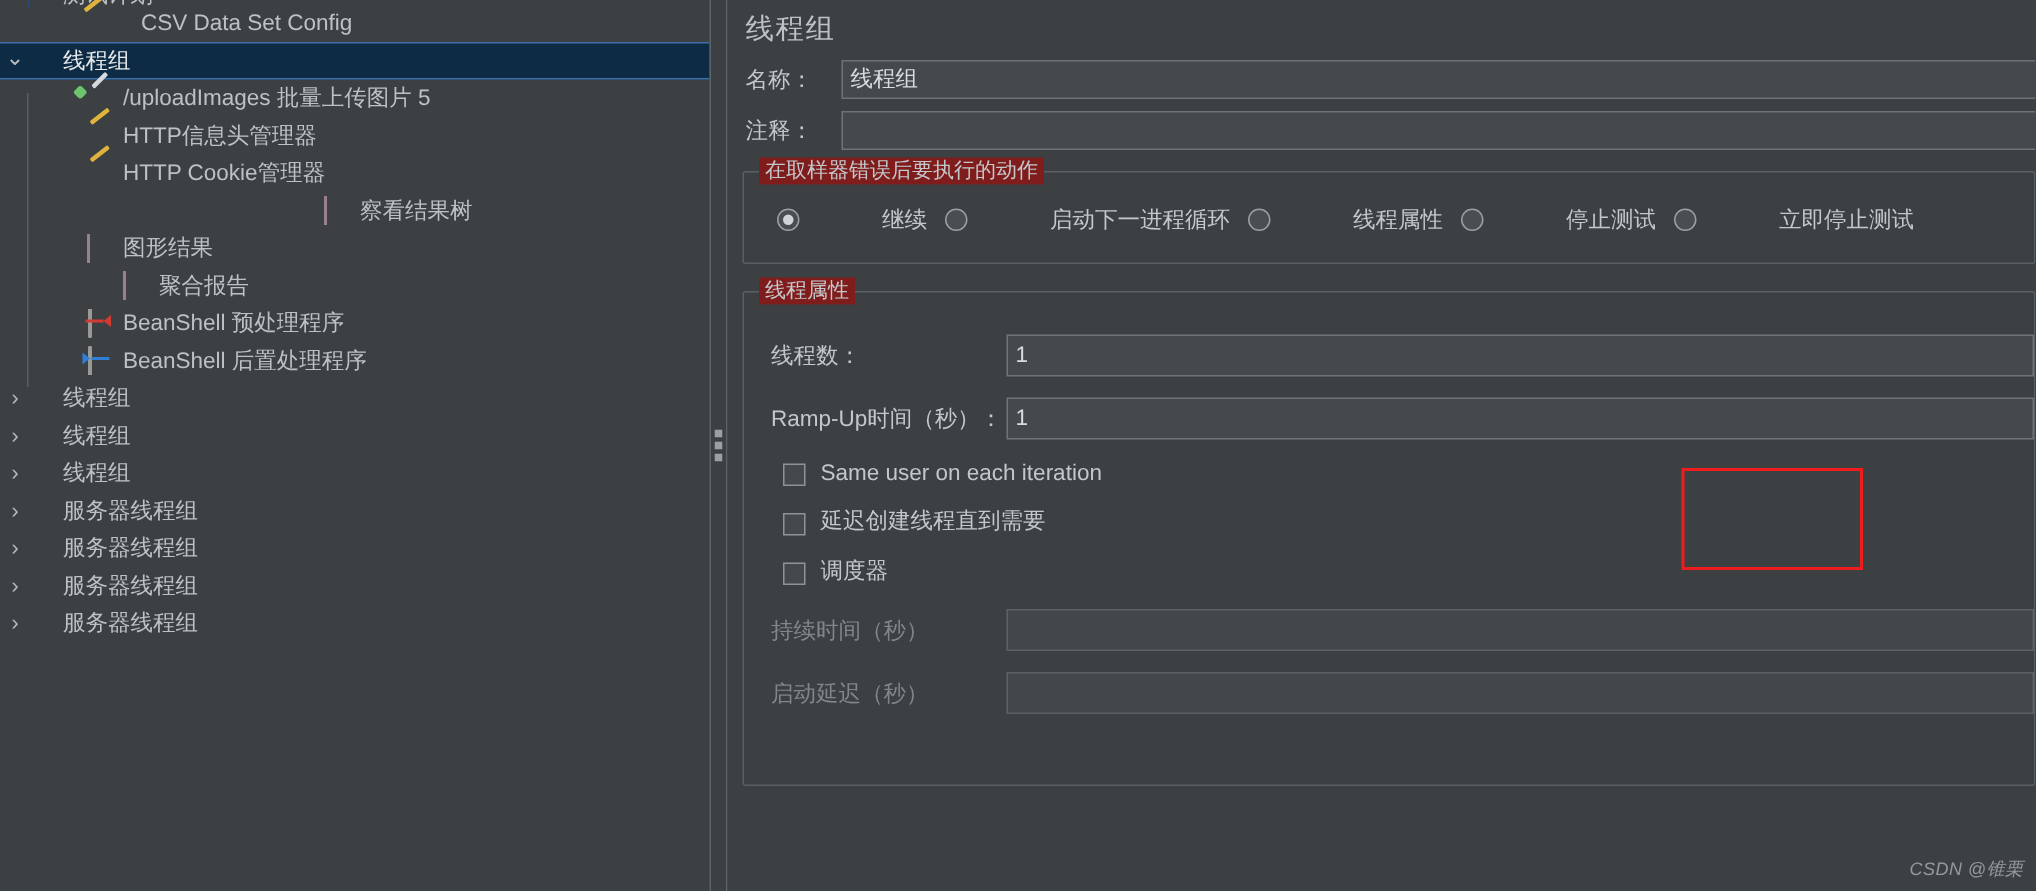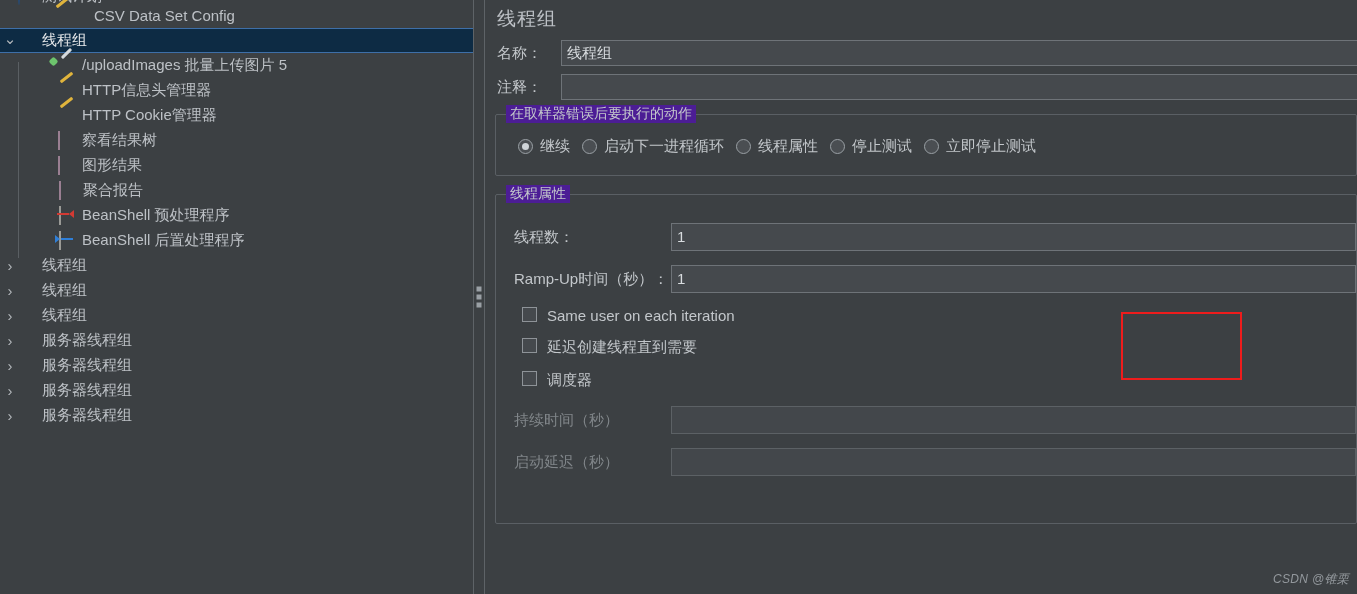--- a/index.html
+++ b/index.html
@@ -214,21 +214,21 @@
   .groupbox {
     position: relative;
     margin: 14px 0 0 10px;
     border: 1px solid #5a5f64;
     border-radius: 2px;
     padding: 14px 0 10px 0;
   }
   .groupbox > .gb-title {
     position: absolute;
     top: -10px; left: 10px;
-    background: #4c1d95;
+    background: #7f1d1d;
     padding: 0 4px;
     color: #c3c7cb;
     font-size: 14px;
   }
   #group-onerror { height: 62px; }
   #group-threadprops { height: 330px; margin-top: 18px; }
 
   .radio-row {
     display: flex;
     align-items: center;
@@ -243,21 +243,21 @@
     background: #4a4e52;
     position: relative;
     flex: 0 0 15px;
   }
   .radio.checked::after {
     content:"";
     position:absolute; left:3px; top:3px;
     width:7px; height:7px; border-radius:50%;
     background:#cfd4d8;
   }
-  .radio-label { color:#c3c7cb; font-size:15px; white-space:nowrap; }
+  .radio-label { color:#c3c7cb; font-size:15px; white-space:nowrap;margin-left:48px; }
 
   
   .tp-row {
     display: flex;
     align-items: center;
     margin-top: 14px;
     padding-left: 0;
   }
   .tp-label {
     color: #c3c7cb;
@@ -285,21 +285,21 @@
   .tp-input.disabled { background: #43474b; border-color: #5c6165; color:#7e8387; }
 
   .cb {
     width: 15px; height: 15px;
     border: 1px solid #8e9398;
     background: #45494d;
     flex: 0 0 15px;
     display: inline-block;
   }
   .cb-row {
-    display:flex; align-items:flex-start; gap:10px;
+    display:flex; align-items:flex-end; gap:10px;
     padding-left: 26px; margin-top: 14px;
   }
   .cb-label { color:#c3c7cb; font-size:15px; white-space:nowrap; }
 
   .forever-wrap {
     display:flex; align-items:center; gap:9px;
     flex: 0 0 auto; margin-right: 10px;
   }
   .forever-label { color:#c3c7cb; font-size:15px; }
 
@@ -354,31 +354,31 @@
         <div class="tree-row" style="padding-left: 42px;">
           <span class="twisty"></span>
           <span class="tree-icon"><span class="ic-wrench"></span></span>
           <span class="tree-label">HTTP信息头管理器</span>
         </div>
         <div class="tree-row" style="padding-left: 42px;">
           <span class="twisty"></span>
           <span class="tree-icon"><span class="ic-wrench"></span></span>
           <span class="tree-label">HTTP Cookie管理器</span>
         </div>
-        <div class="tree-row" style="padding-left: 42px;">
+        <div class="tree-row" style="padding-left: 42px; justify-content: center;">
           <span class="twisty"></span>
           <span class="tree-icon"><span class="ic-chart"></span></span>
           <span class="tree-label">察看结果树</span>
         </div>
         <div class="tree-row" style="padding-left: 42px;">
           <span class="twisty"></span>
           <span class="tree-icon"><span class="ic-chart"></span></span>
           <span class="tree-label">图形结果</span>
         </div>
-        <div class="tree-row" style="padding-left: 43px;">
+        <div class="tree-row" style="padding-left: 66px;">
           <span class="twisty"></span>
           <span class="tree-icon"><span class="ic-chart"></span></span>
           <span class="tree-label">聚合报告</span>
         </div>
         <div class="tree-row" style="padding-left: 42px;">
           <span class="twisty"></span>
           <span class="tree-icon"><span class="ic-doc pre"></span></span>
           <span class="tree-label">BeanShell 预处理程序</span>
         </div>
         <div class="tree-row" style="padding-left: 42px;">

